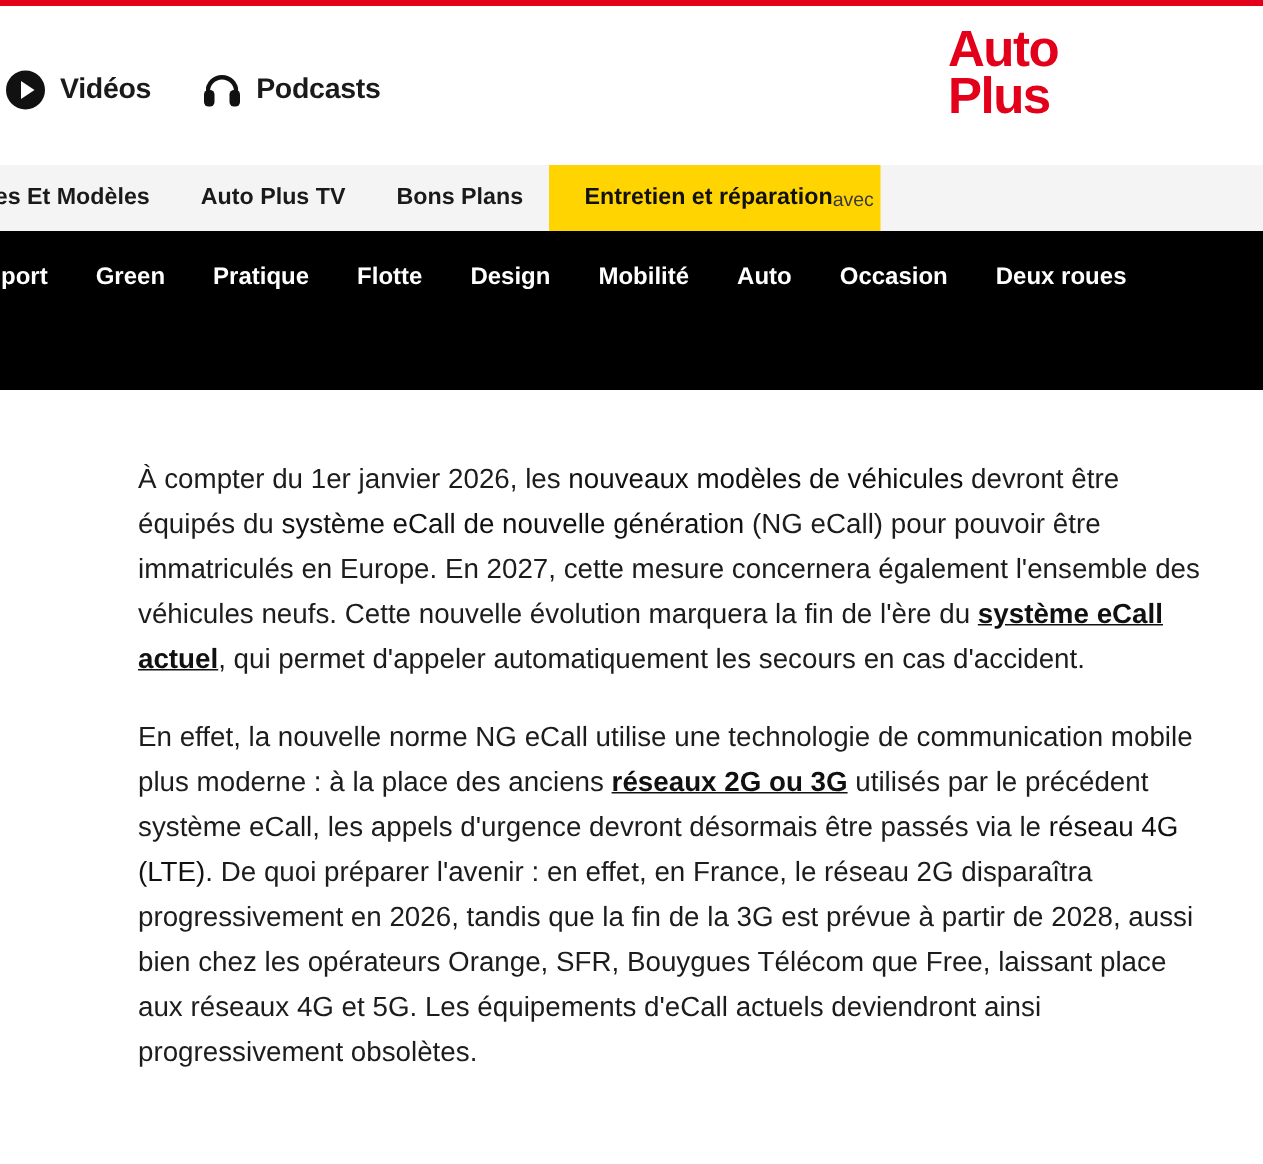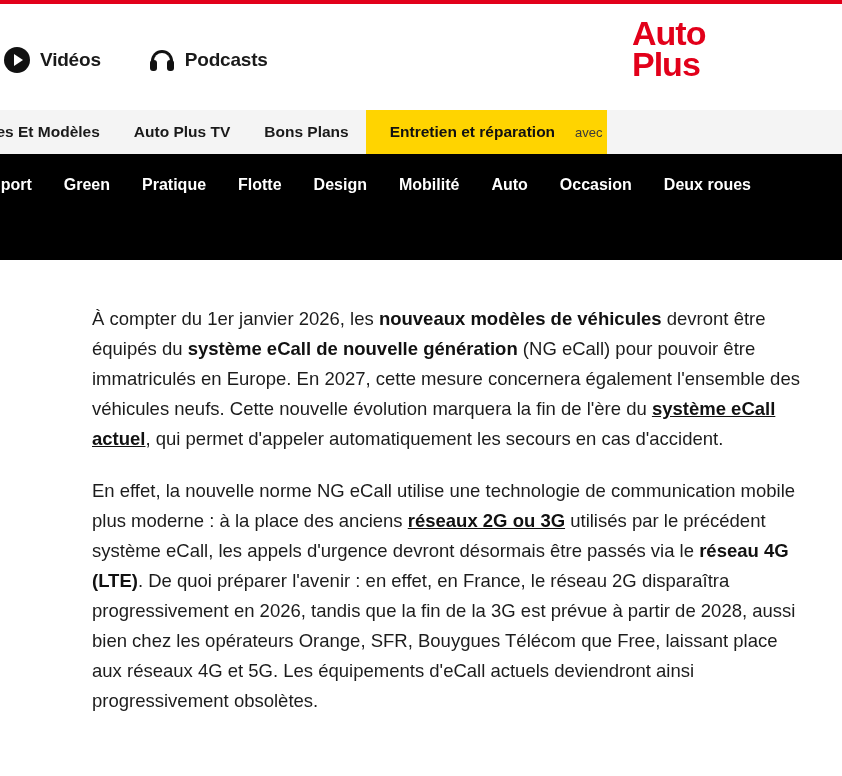--- a/index.html
+++ b/index.html
@@ -26,21 +26,21 @@
   .header {
     height: 106px;
     background: #ffffff;
     position: relative;
     display: flex;
     align-items: center;
   }
   .header-left {
     display: flex;
     align-items: center;
-    gap: 48px;
+    gap: 34px;
     padding-left: 4px;
     margin-top: 6px;
   }
   .media-link {
     display: flex;
     align-items: center;
     gap: 10px;
     cursor: pointer;
   }
   .media-link .label {
@@ -134,21 +134,21 @@
   .nav-primary .item.first { padding-left: 0; margin-left: -13px; }
   .nav-primary .item.highlight {
     background: #ffd400;
     color: #111111;
     padding-right: 4px;
     padding-left: 24px;
   }
   .nav-primary .item.highlight .sub {
     font-weight: normal;
     font-size: 13px;
-    margin-left: 20px;
+    margin-left: 0;
     color: #3a3a3a;
   }
 
   
   .nav-secondary {
     height: 62px;
     background: #000000;
     display: flex;
     align-items: center;
     color: #ffffff;
@@ -178,21 +178,21 @@
     line-height: 1.2;
     color: #e2001a;
     font-weight: bold;
   }
   .article p {
     margin: 0 0 22px 0;
     font-size: 18.5px;
     line-height: 1.62;
     color: #1c1c1c;
   }
-  .article p b { font-weight: bold; color: #111111; }
+  .article p b { font-weight: normal; color: #111111; }
   .article p .ulink {
     font-weight: bold;
     color: #111111;
     text-decoration: underline;
     cursor: pointer;
   }
 </style>
 </head>
 <body>
 

